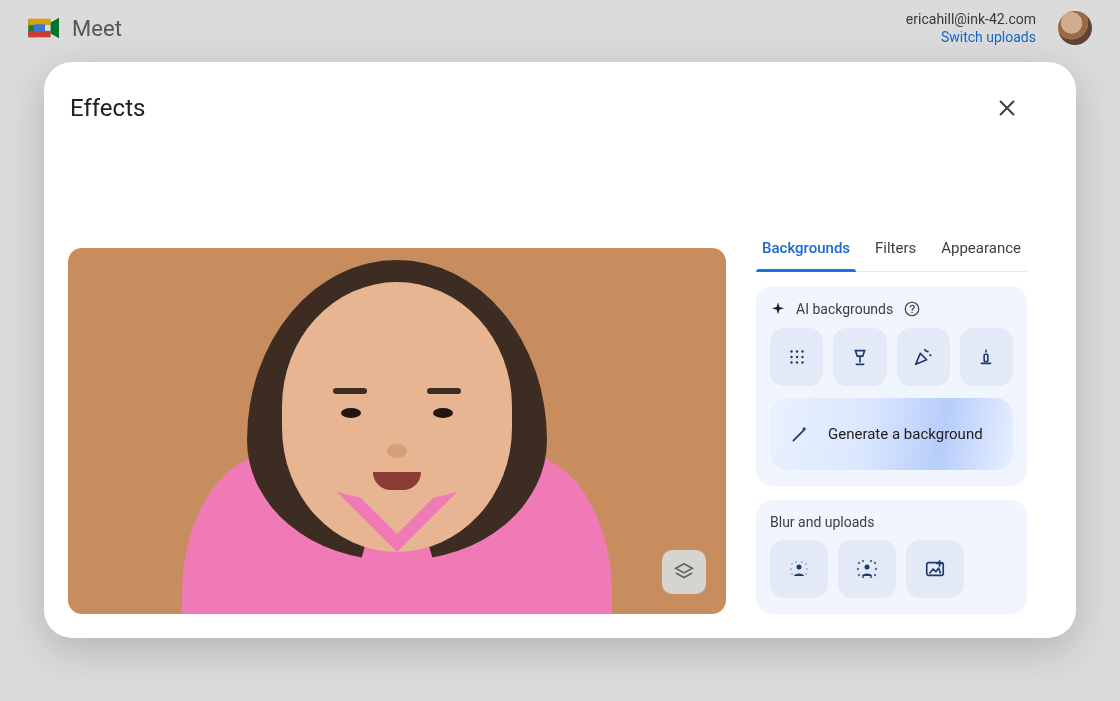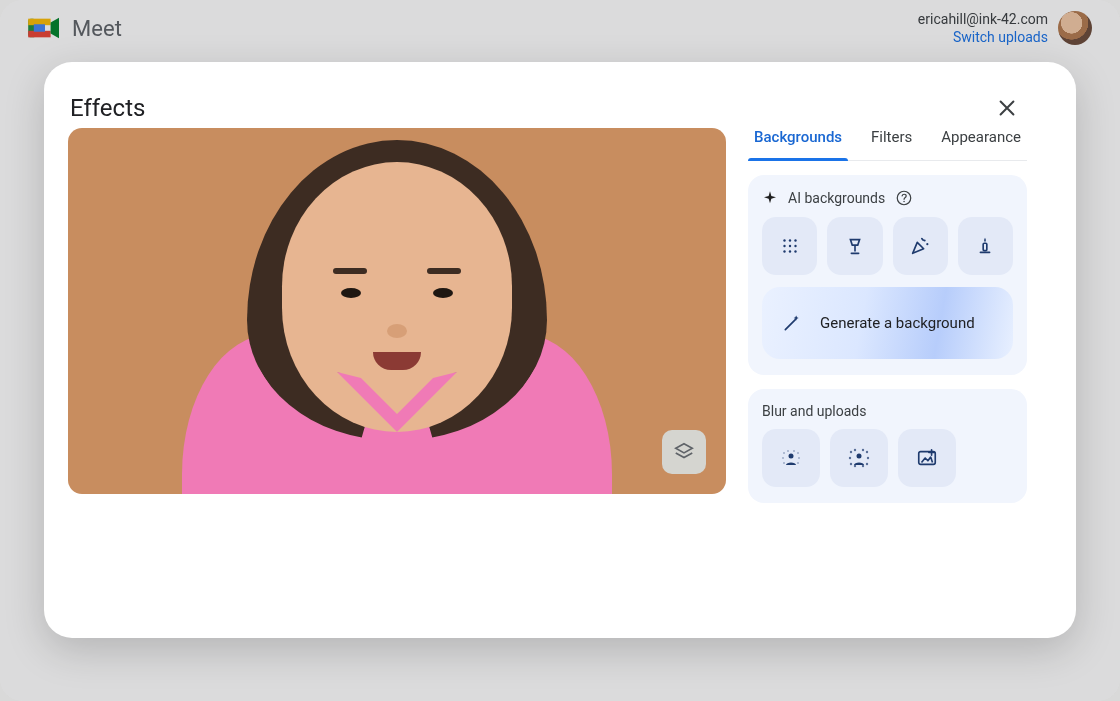--- a/index.html
+++ b/index.html
@@ -22,41 +22,41 @@
     border-radius: 22px;
   }
   .topbar {
     position: absolute; left: 0; right: 0; top: 0; height: 56px;
     display: flex; align-items: center; justify-content: space-between;
     padding: 0 28px;
   }
   .logo-wrap { display: flex; align-items: center; gap: 10px; }
   .meet-logo { width: 34px; height: 28px; position: relative; }
   .app-name { font-size: 22px; color: #5f6368; font-weight: 400; letter-spacing: 0.1px; }
-  .acct { display:flex; align-items:center; gap:10px;margin-left:33px; }
+  .acct { display:flex; align-items:center; gap:22px;margin-left:33px; }
   .acct-text { text-align:right; font-size:14px; line-height:1.3; }
   .acct-email { color:#3c4043; }
   .acct-switch { color:#1a73e8; cursor:pointer; }
   .avatar {
     width:34px; height:34px; border-radius:50%;
     background: radial-gradient(circle at 40% 35%, #f2c9a6 0 35%, #b37a4f 36% 55%, #6b4b3a 56% 100%);
   }
 
   .modal {
     position:absolute; left:44px; top:62px; width:1032px; height:576px;
     background:#fff; border-radius:28px;
     box-shadow: 0 12px 40px rgba(0,0,0,0.18);
     padding: 26px 49px 24px 24px;
     display:flex; flex-direction:column;
   }
   .modal-head { display:flex; align-items:center; justify-content:space-between; padding-left:2px; }
   .modal-title { font-size:24px; color:#202124; font-weight:400; }
   .close-btn { width:40px; height:40px; display:flex; align-items:center; justify-content:center; border-radius:50%; cursor:pointer; color:#3c4043; }
 
-  .modal-body { display:flex; gap:22px; margin-top:0; flex:1; min-height:0; }
+  .modal-body { display:flex; gap:30px; margin-top:23px; flex:1; min-height:0;align-items:flex-end; }
 
   .preview {
     width:658px; height:366px; border-radius:14px; overflow:hidden; position:relative;
     background:#c88d5f;
   }
   .preview .chip {
     position:absolute; right:20px; bottom:20px; width:44px; height:44px; border-radius:10px;
     background:#d5d5d0; display:flex; align-items:center; justify-content:center; color:#5f6368;
   }
 

